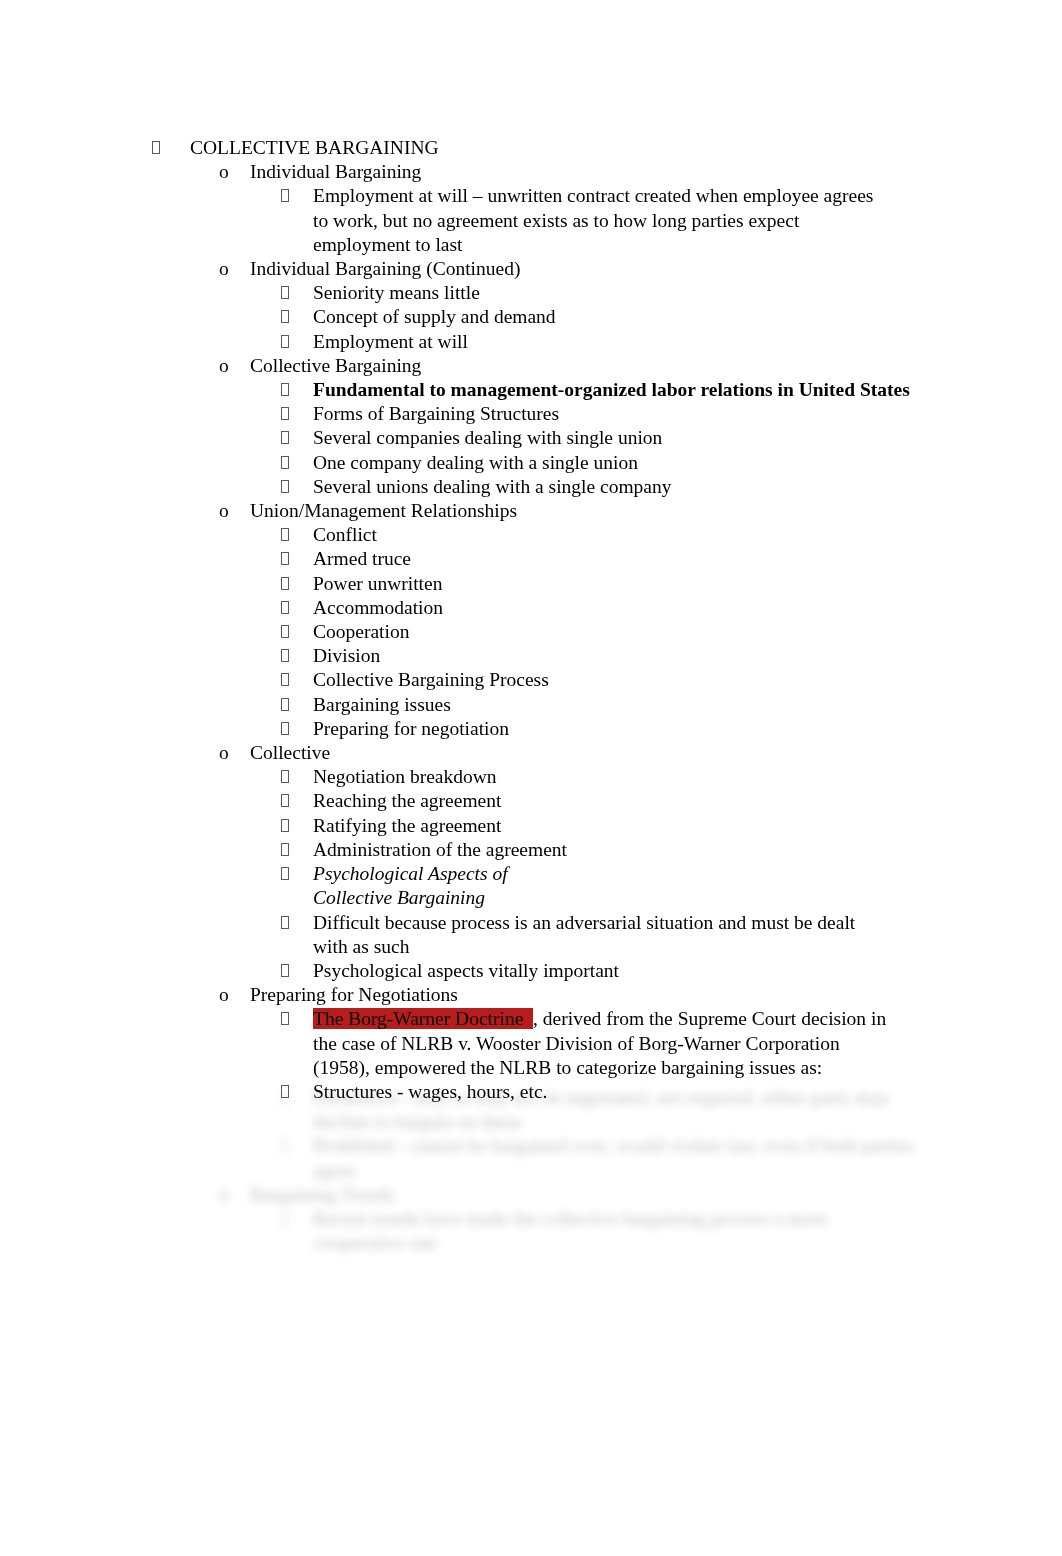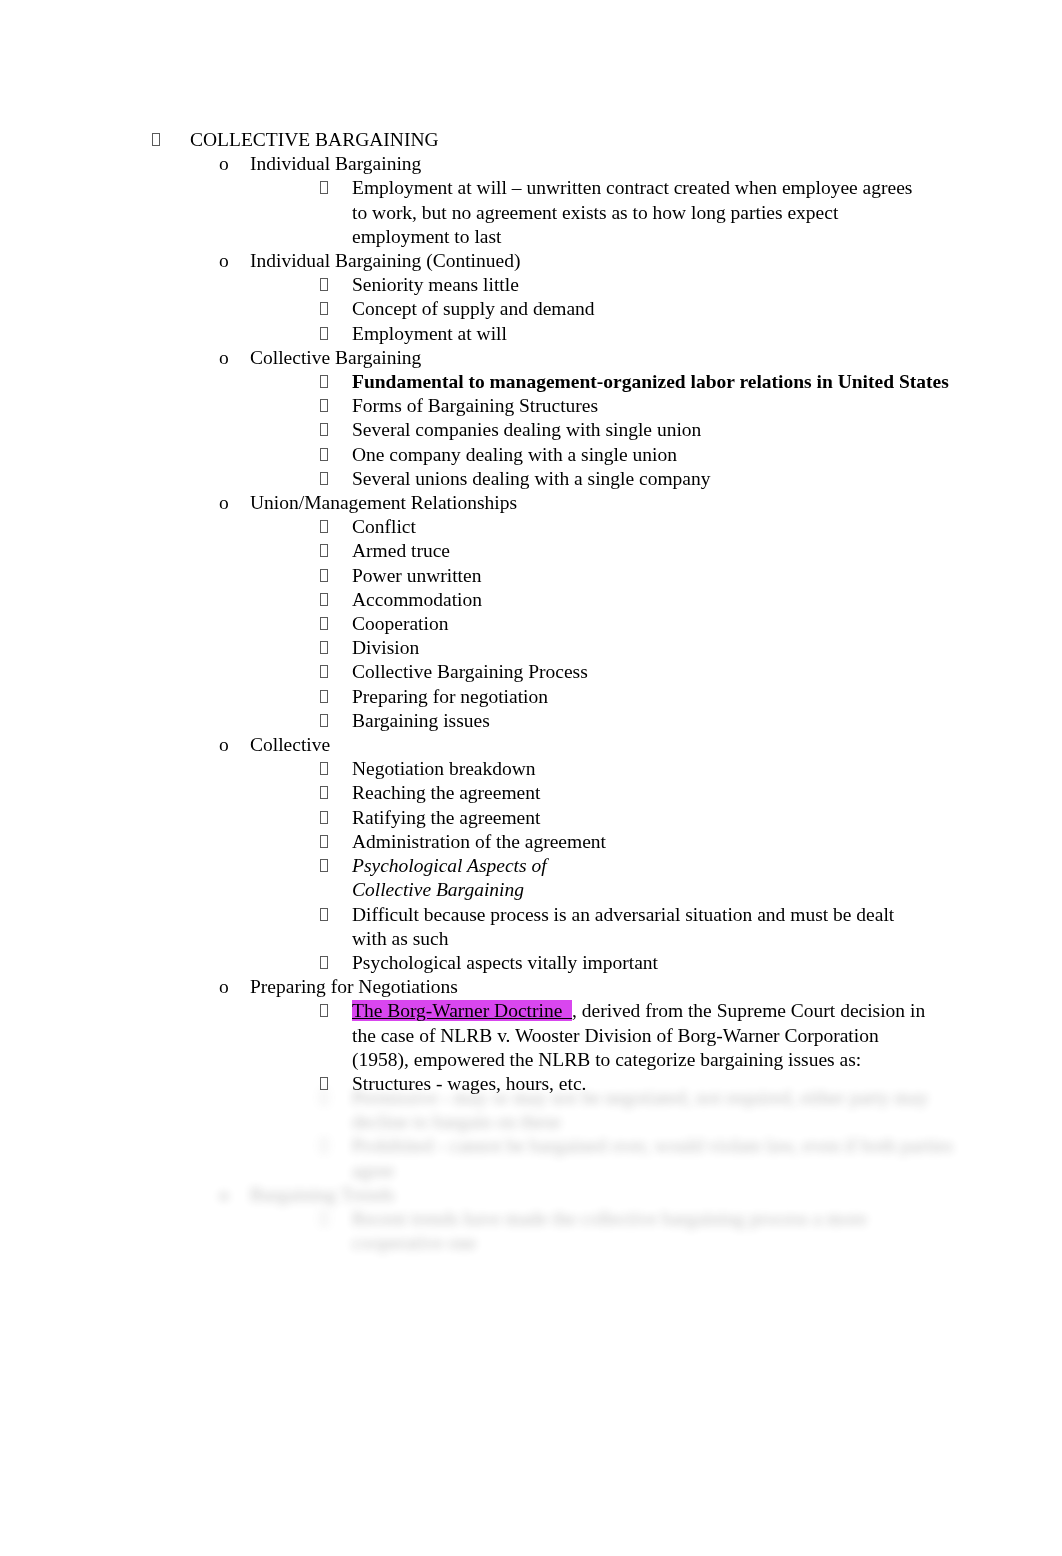--- a/index.html
+++ b/index.html
@@ -23,21 +23,21 @@
     left: 0;
     top: 0;
     width: 1062px;
     height: 1556px;
     background: #ffffff;
   }
 
   .doc-body {
     position: absolute;
     left: 0;
-    top: 128px;
+    top: 136px;
     width: 1062px;
   }
 
   
   .row {
     position: relative;
     display: flex;
     align-items: flex-start;
     font-size: 19.5px;
     line-height: 24.2px;
@@ -79,30 +79,29 @@
 
   
   .lvl1 { padding-left: 152px; }
   .lvl1 > .bullet { width: 38px; }
 
   
   .lvl2 { padding-left: 219px; }
   .lvl2 > .bullet { width: 31px; }
 
   
-  .lvl3 { padding-left: 281px; margin-left: 39px; }
+  .lvl3 { padding-left: 281px; }
   .lvl3 > .bullet { width: 32px; }
   .lvl3 > .txt { max-width: 575px; }
 
   .lvl3.wide > .txt { max-width: 605px; font-weight: bold; }
 
   
   .hl {
-    background: #d946ef;
-    text-decoration: underline;
+    background: #b91c1c;
   }
 
   .nbsp-pad { white-space: pre; }
 
   
   .blurred {
     position: absolute;
     left: 0;
     top: 1086px;
     width: 1062px;
@@ -204,25 +203,25 @@
     <div class="row lvl3">
       <span class="bullet"><span class="tofu"></span></span>
       <span class="txt">Division</span>
     </div>
     <div class="row lvl3">
       <span class="bullet"><span class="tofu"></span></span>
       <span class="txt">Collective Bargaining Process</span>
     </div>
     <div class="row lvl3">
       <span class="bullet"><span class="tofu"></span></span>
+      <span class="txt">Bargaining issues</span>
+    </div>
+    <div class="row lvl3">
+      <span class="bullet"><span class="tofu"></span></span>
       <span class="txt">Preparing for negotiation</span>
-    </div>
-    <div class="row lvl3">
-      <span class="bullet"><span class="tofu"></span></span>
-      <span class="txt">Bargaining issues</span>
     </div>
 
     <div class="row lvl2">
       <span class="bullet marker-o">o</span>
       <span class="txt">Collective</span>
     </div>
     <div class="row lvl3">
       <span class="bullet"><span class="tofu"></span></span>
       <span class="txt">Negotiation breakdown</span>
     </div>

